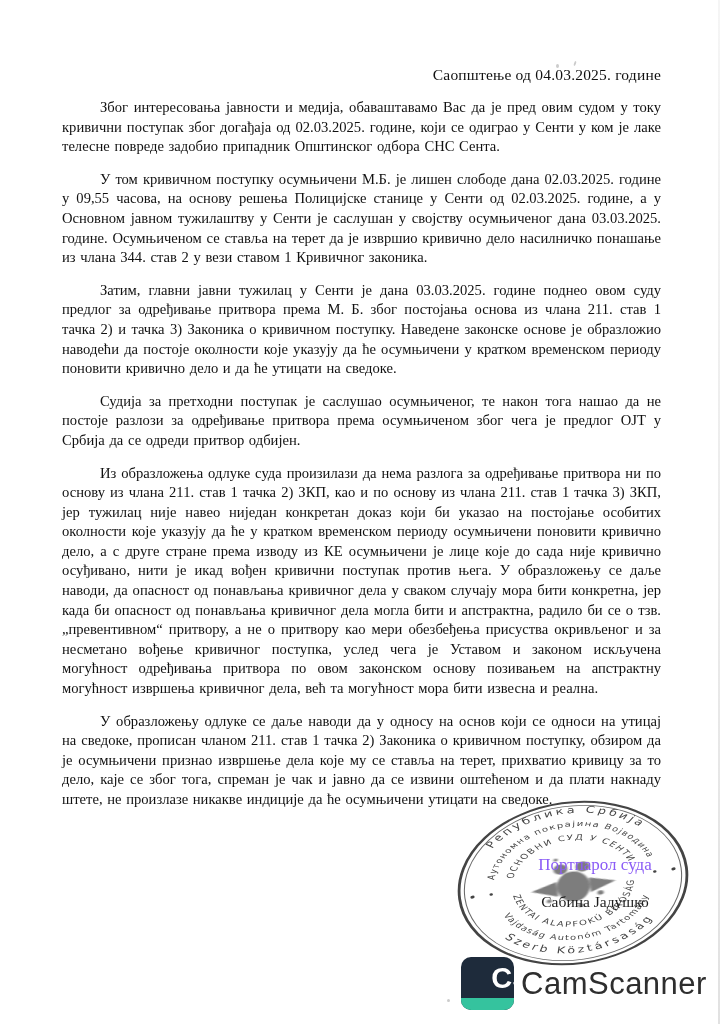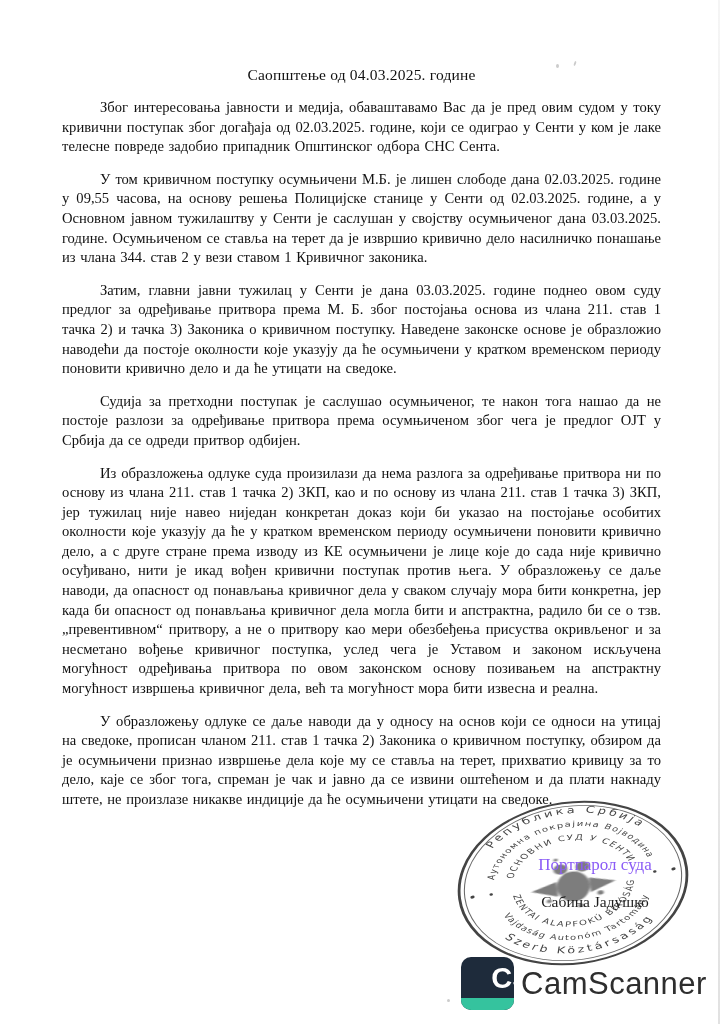--- a/index.html
+++ b/index.html
@@ -19,21 +19,21 @@
     content:"";position:absolute;top:0;bottom:0;right:1px;width:2px;
     background:linear-gradient(to bottom,#ededed 0%,#d9d9d9 60%,#c9c9c9 100%);
     opacity:.55;
   }
   .doc{
     position:absolute;left:62px;top:66px;width:599px;
     color:#111;
   }
   .doc h1{
     font-size:15.5px;font-weight:normal;margin:0 0 14px 0;
-    text-align:center;letter-spacing:.2px;
+    text-align:right;letter-spacing:.2px;
   }
   .doc p{
     margin:12px 0 13px 0;
     font-size:14.6px;line-height:19.6px;
     text-align:justify;text-indent:38px;
     word-spacing:1px;
   }
   .speck{position:absolute;background:#9a9a9a;opacity:.5;border-radius:50%;}
   .s1{left:556px;top:64px;width:3px;height:4px;}
   .s2{left:574px;top:61px;width:2px;height:5px;transform:rotate(20deg);}

